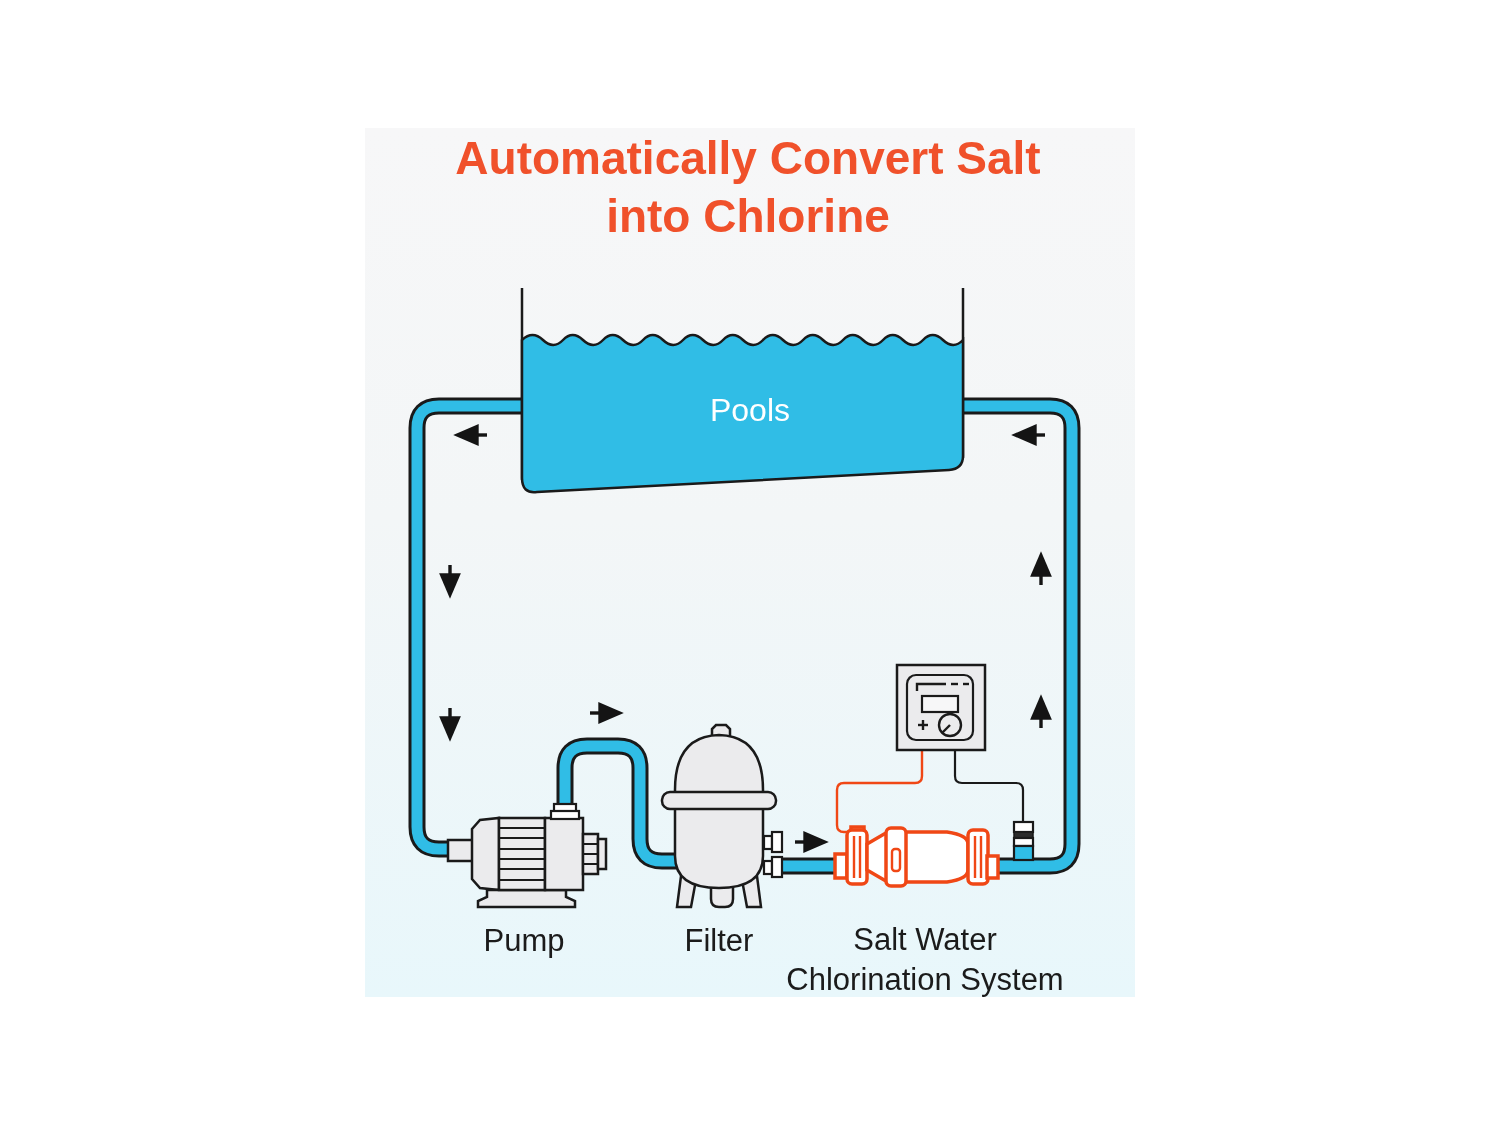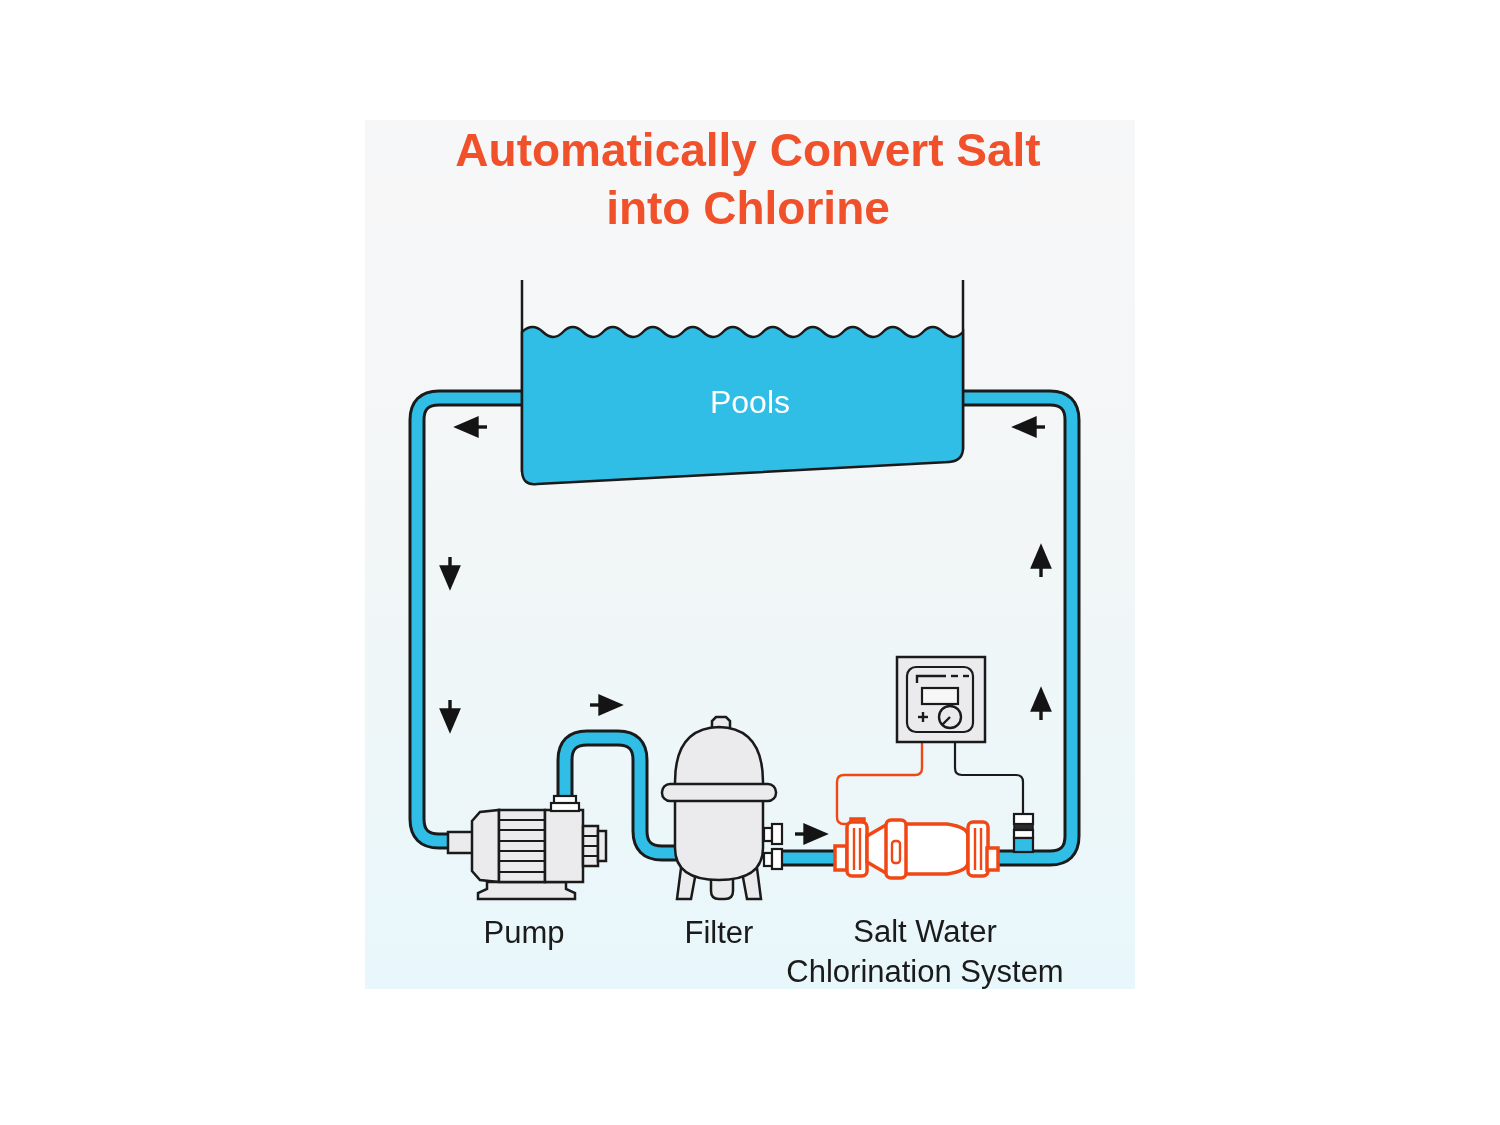--- a/index.html
+++ b/index.html
@@ -1,21 +1,21 @@
 <!DOCTYPE html>
 <html style="--title: #F0512B; --water: #30BDE6; --outline: #1A1A1A; --equipment-fill: #EBEBED; --chlorinator-accent: #F04715; --background-top: #F7F7F8; --background-bottom: #E8F7FB;"><head>
 <meta charset="utf-8">
 <style>
   html,body{margin:0;padding:0;}
   body{
     width:1500px;height:1125px;background:#ffffff;position:relative;
     font-family:"Liberation Sans", sans-serif;overflow:hidden;
   }
   .canvas{
-    position:absolute;left:365px;top:120px;width:770px;height:869px;
+    position:absolute;left:365px;top:128px;width:770px;height:869px;
     background:linear-gradient(180deg,var(--background-top) 0%,#f3f6f7 45%,var(--background-bottom) 100%);
   }
   svg{position:absolute;left:0;top:0;}
   .ttl{fill:var(--title);font-weight:700;font-size:46px;letter-spacing:0px;}
   .lbl{fill:#1b1b1b;font-size:31px;}
   .pool-lbl{fill:#ffffff;font-size:32px;}
   .pipe-outer{stroke:var(--outline);stroke-width:17;fill:none;}
   .pipe-inner{stroke:var(--water);stroke-width:11;fill:none;}
   .water{fill:var(--water);stroke:var(--outline);stroke-width:2.5;}
   .wall{stroke:var(--outline);stroke-width:2.5;}

